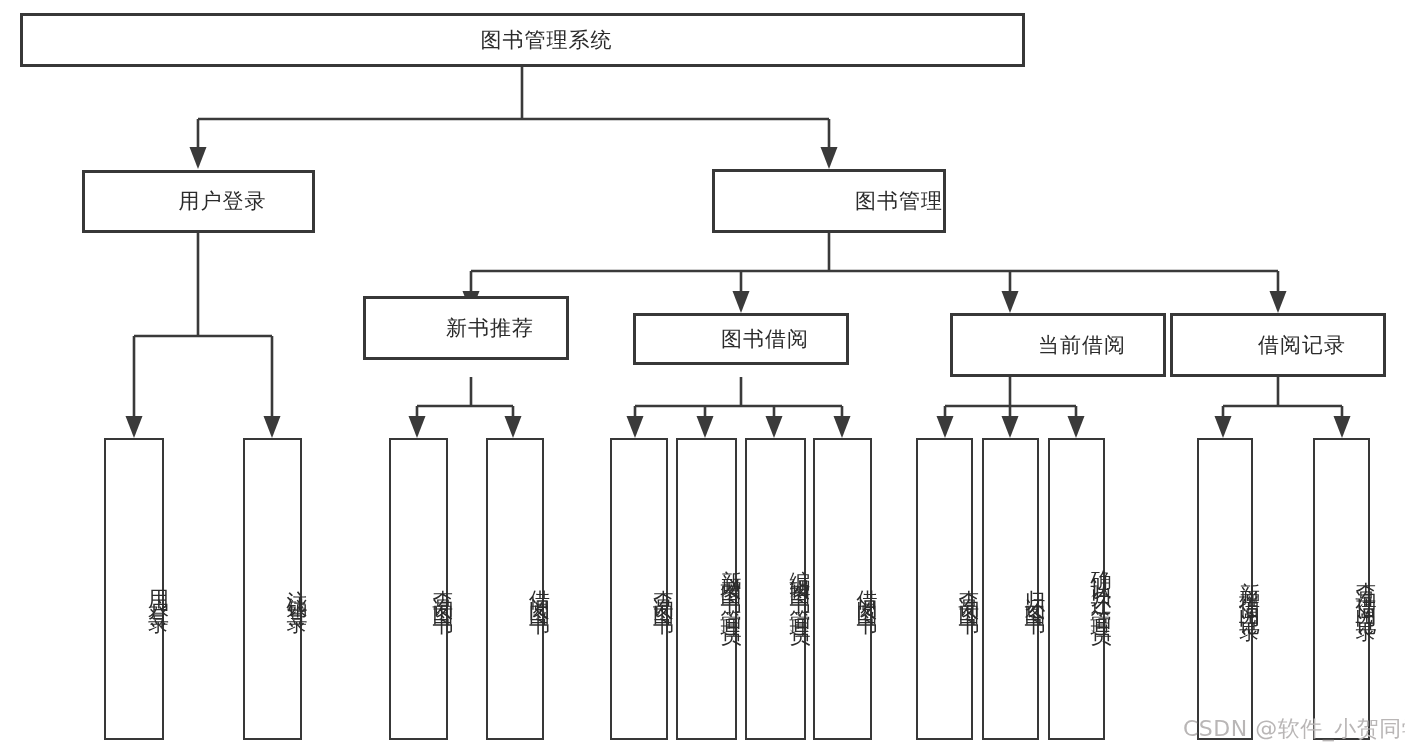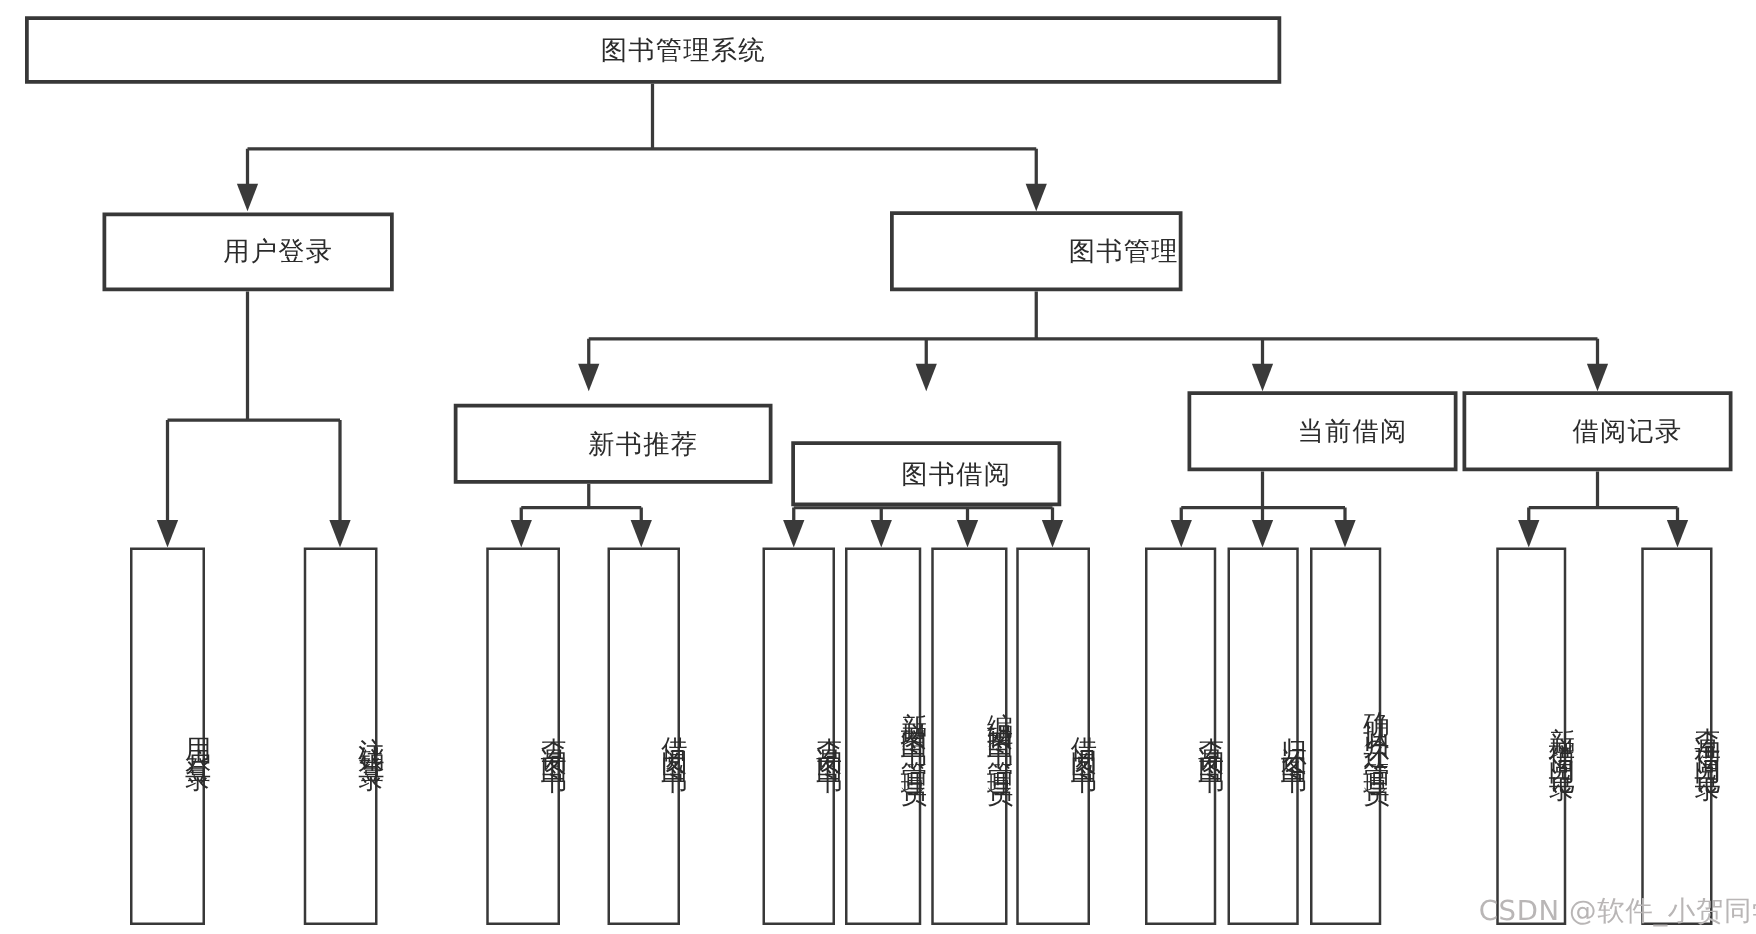--- a/index.html
+++ b/index.html
@@ -101,24 +101,24 @@
     <span>图书管理系统</span>
   </div>
 
   <div class="box hbox" style="left:82px; top:170px; width:233px; height:63px;">
     <span>用户登录</span>
   </div>
   <div class="box hbox" style="left:712px; top:169px; width:234px; height:64px;justify-content:flex-end;">
     <span>图书管理</span>
   </div>
 
-  <div class="box hbox" style="left:363px; top:323px; width:255px; height:64px;">
+  <div class="box hbox" style="left:363px; top:296px; width:206px; height:64px;">
     <span>新书推荐</span>
   </div>
-  <div class="box hbox" style="left:633px; top:313px; width:216px; height:52px;margin-top:40px;">
+  <div class="box hbox" style="left:633px; top:313px; width:216px; height:52px;">
     <span>图书借阅</span>
   </div>
   <div class="box hbox" style="left:902px; top:313px; width:216px; height:64px;margin-left:48px;">
     <span>当前借阅</span>
   </div>
   <div class="box hbox" style="left:1170px; top:313px; width:216px; height:64px;">
     <span>借阅记录</span>
   </div>
 
   <div class="box vbox" style="left:104px; top:438px; width:60px; height:302px;">

